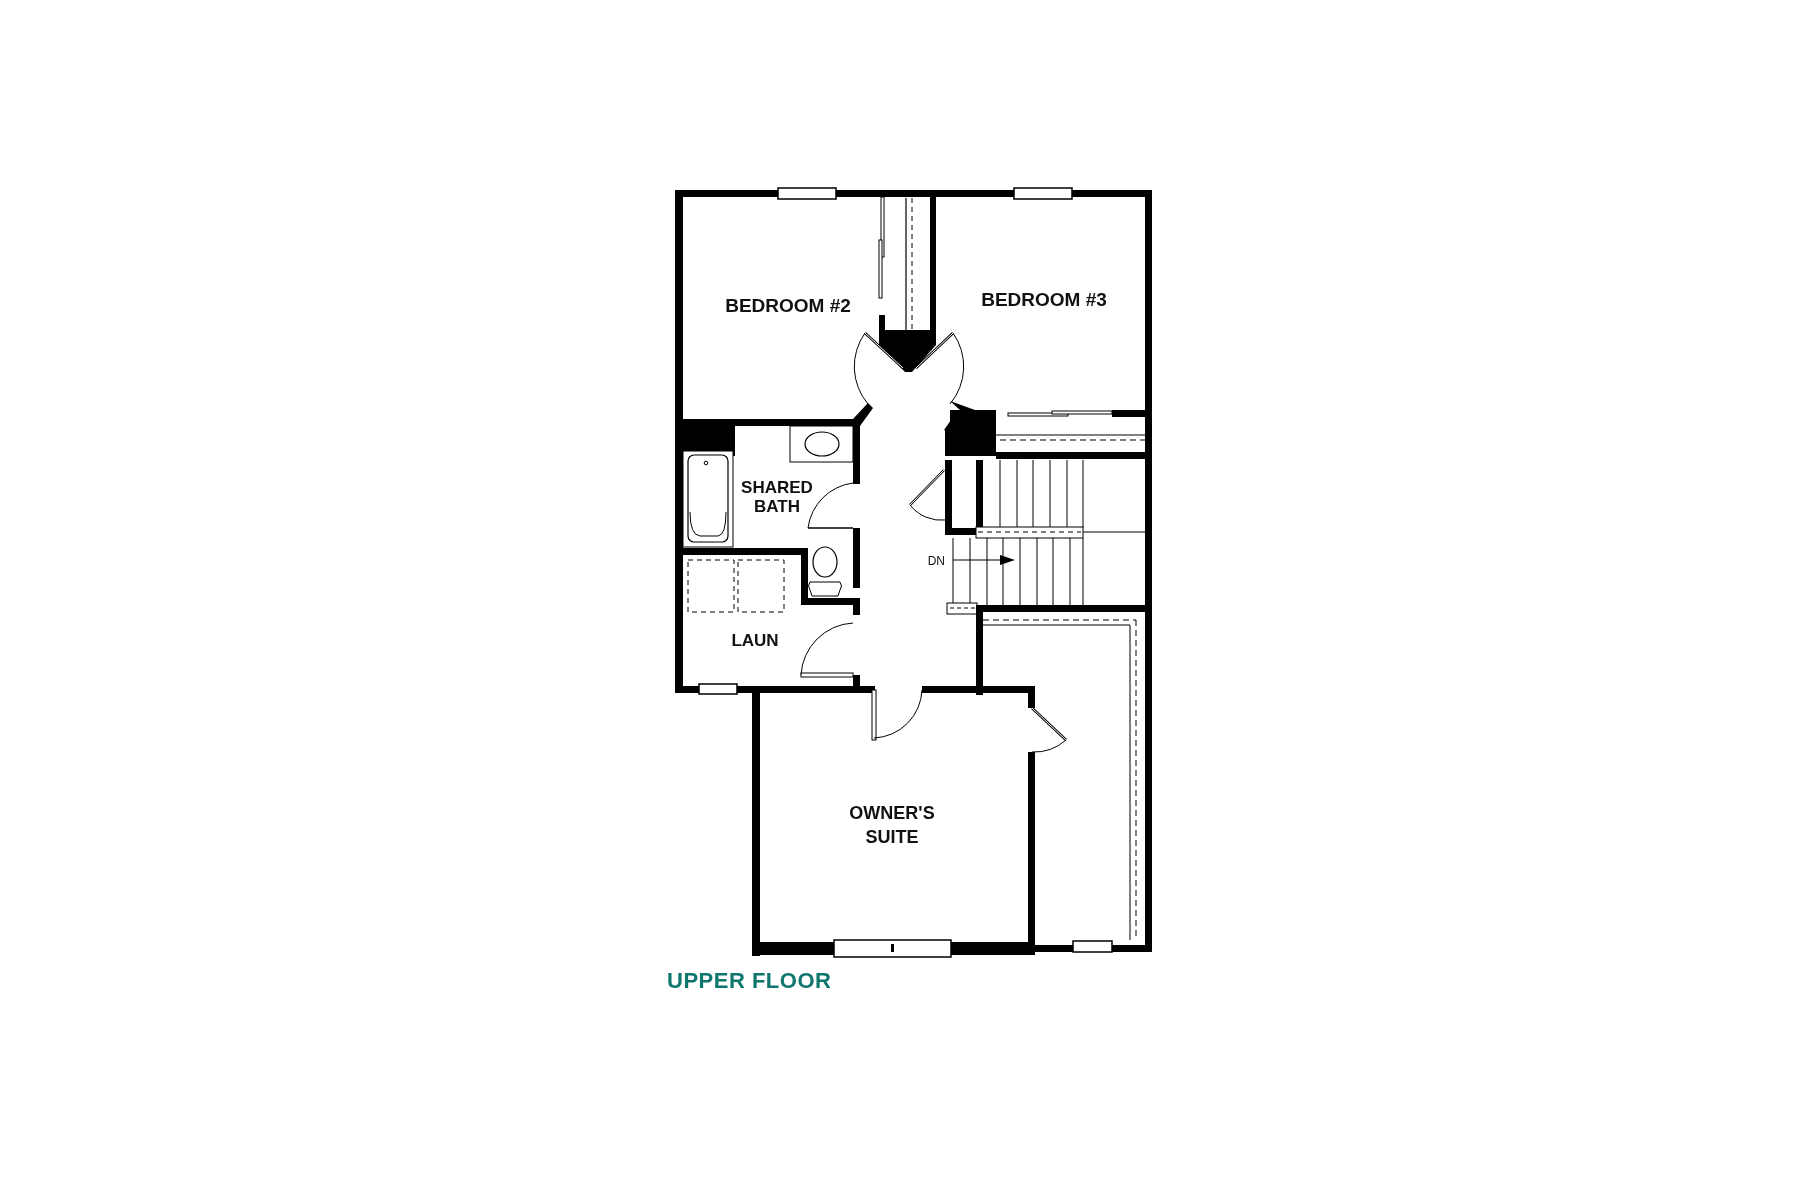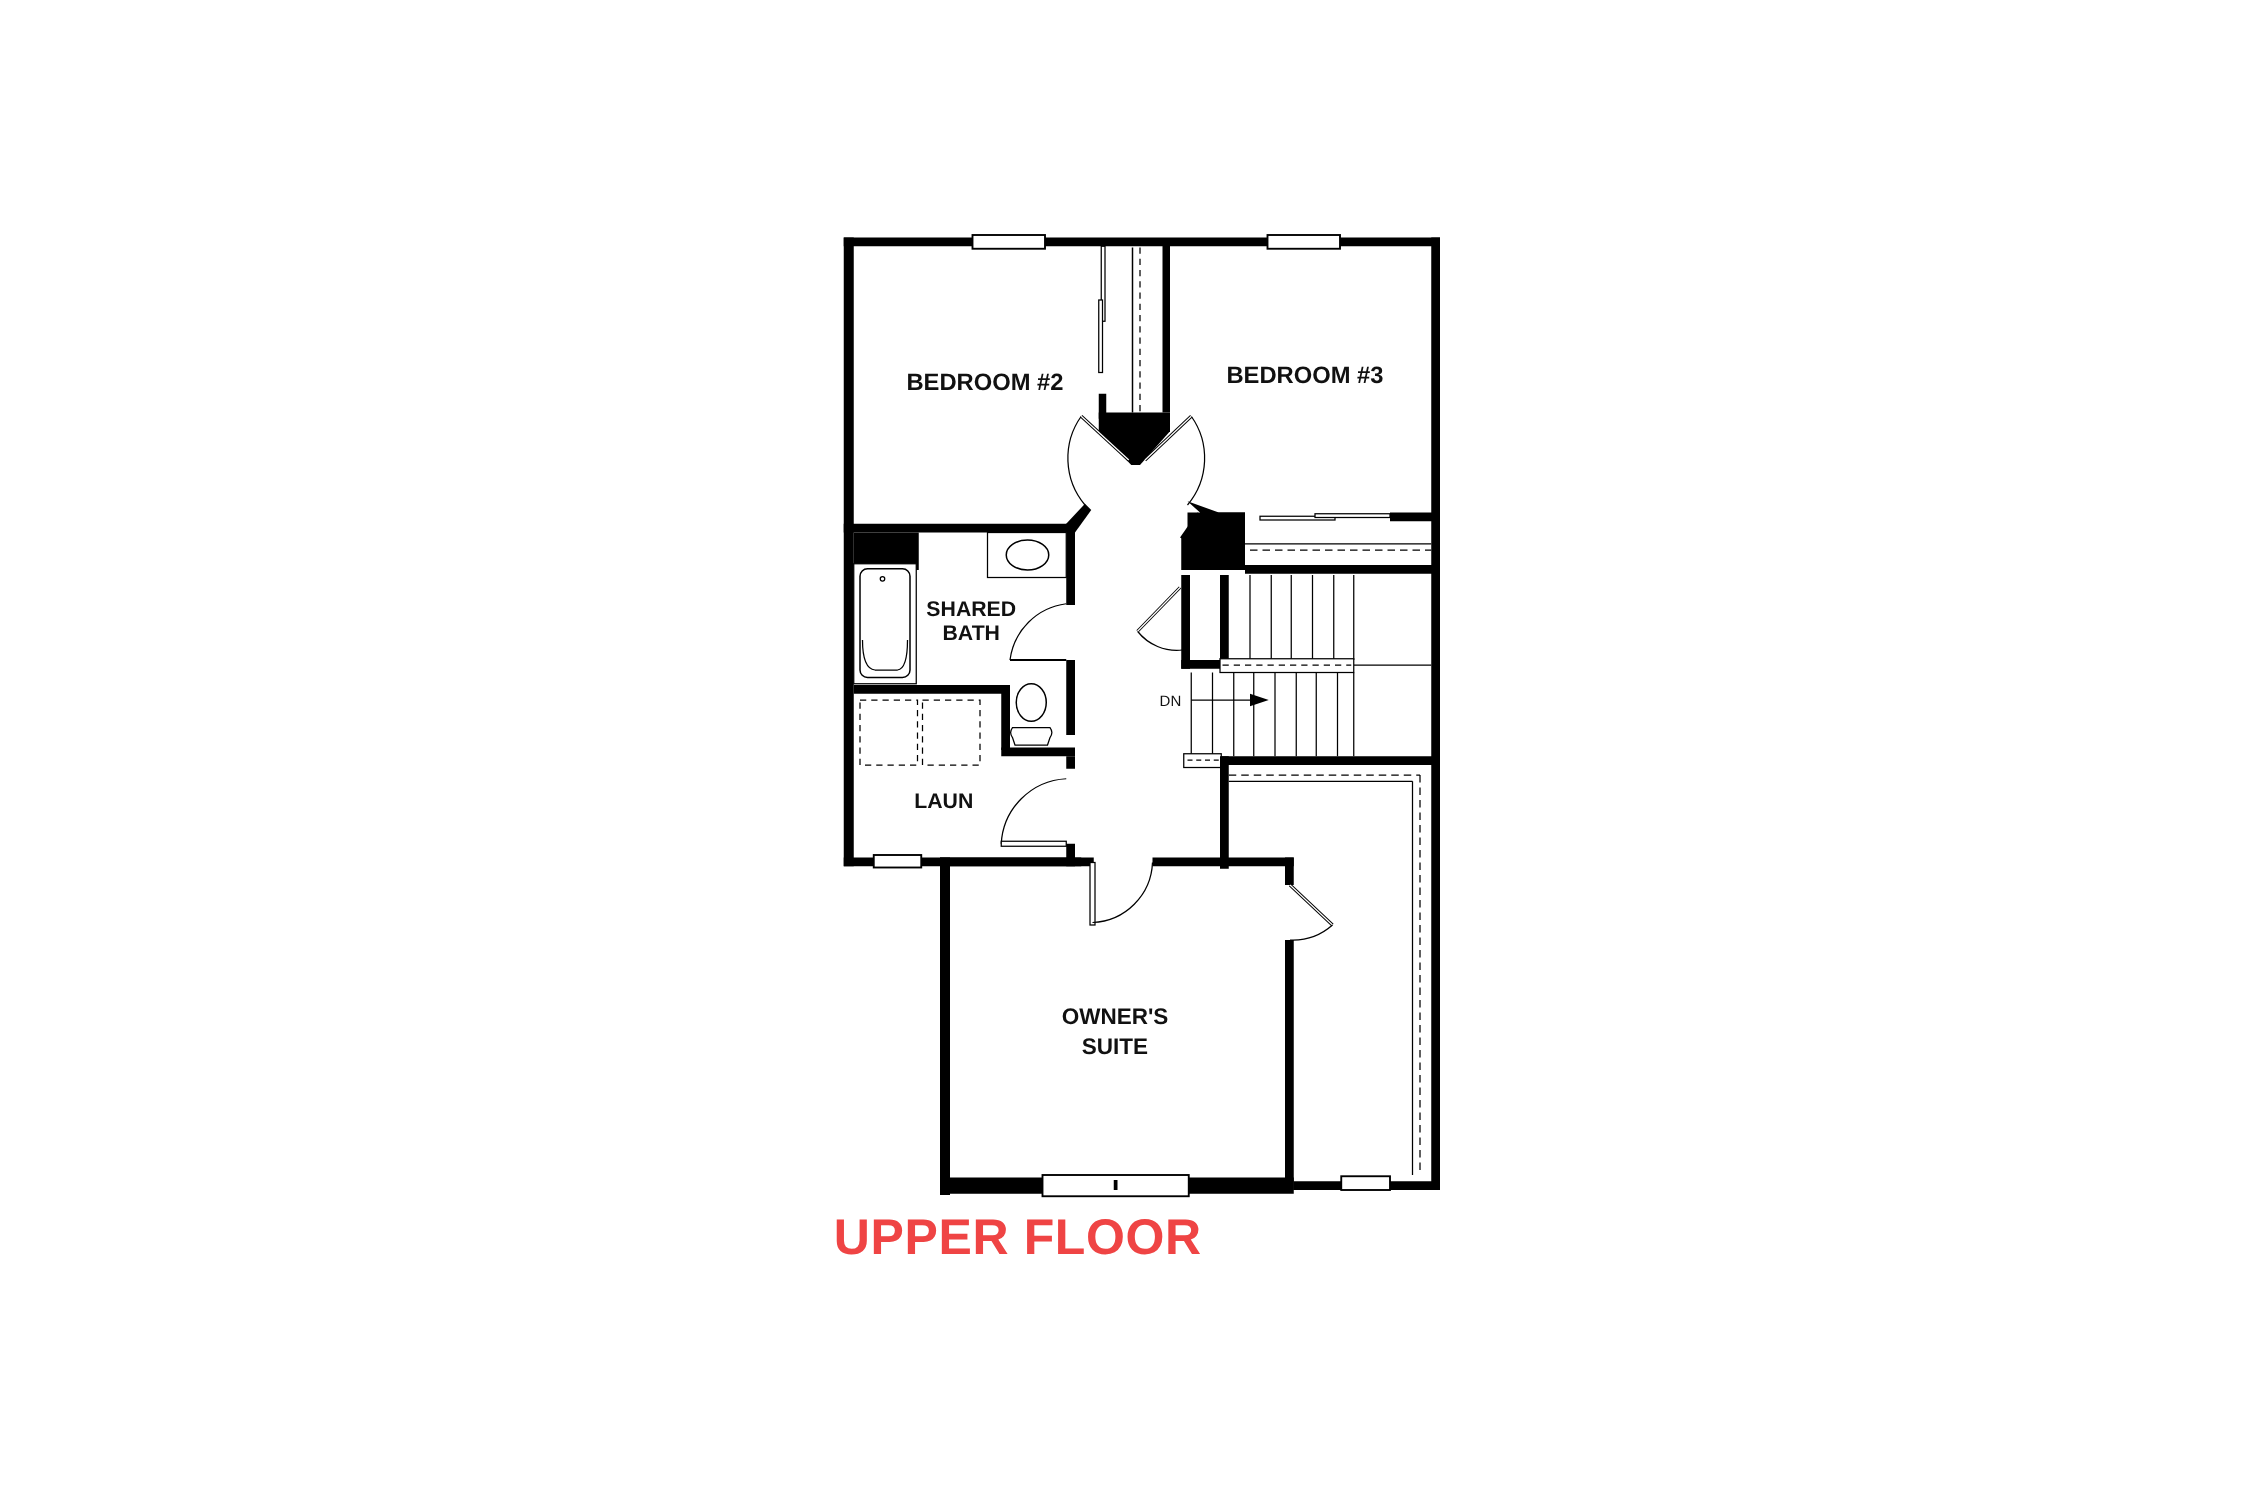--- a/index.html
+++ b/index.html
@@ -1,20 +1,20 @@
 <!DOCTYPE html>
 <html><head>
 <meta charset="utf-8">
 <style>
   html, body { margin: 0; padding: 0; background: #ffffff; }
   body { width: 1800px; height: 1200px; position: relative; overflow: hidden;
          font-family: "Liberation Sans", "DejaVu Sans", sans-serif; }
   #plan { position: absolute; left: 0; top: 0; }
   .room-label { font-family: "Liberation Sans", "DejaVu Sans", sans-serif; font-weight: bold; fill: #111; }
-  .title { position: absolute; left: 667px; top: 968px; font-size: 40px; font-weight: bold; color: #ef4444;
+  .title { position: absolute; left: 667px; top: 968px; font-size: 22px; font-weight: bold; color: #0f766e;
            font-family: "Liberation Sans", "DejaVu Sans", sans-serif; letter-spacing: 0.5px; }
 </style>
 </head>
 <body>
 
 <svg id="plan" width="1800" height="1200" viewBox="0 0 1800 1200" xmlns="http://www.w3.org/2000/svg">
 
   <g fill="#000">
 
     <rect x="675" y="190" width="477" height="7"></rect>

